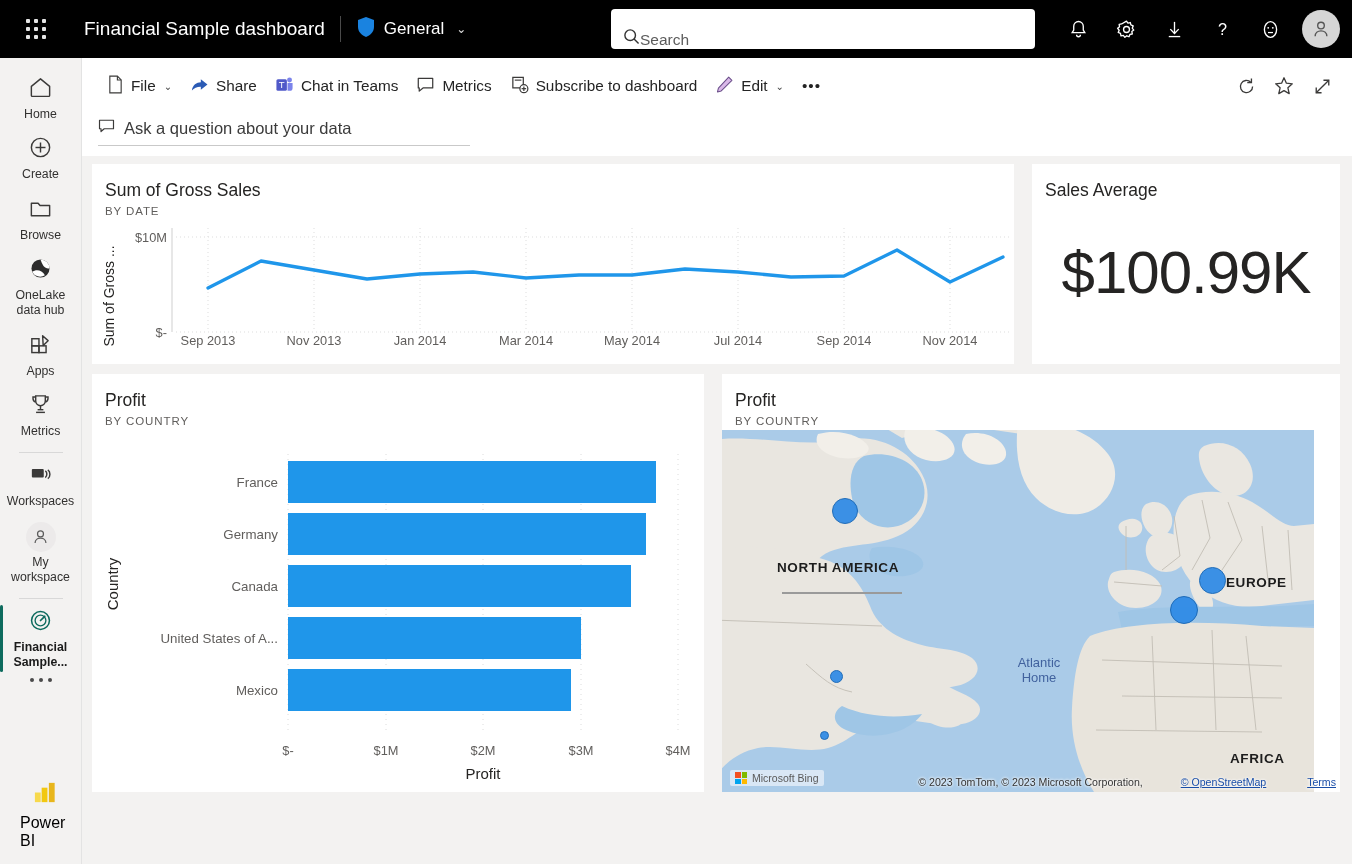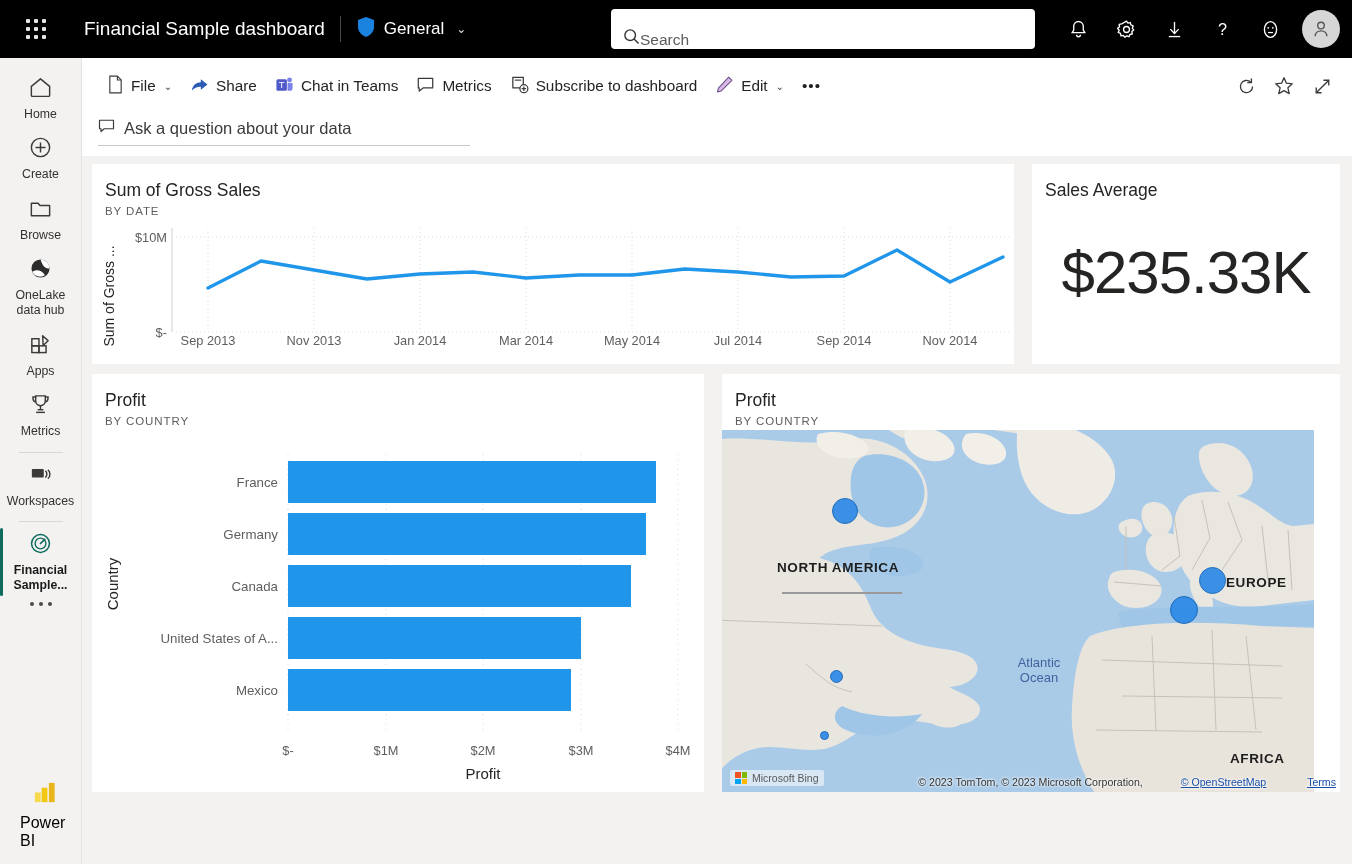--- a/index.html
+++ b/index.html
@@ -295,20 +295,30 @@
       <span>
         <svg width="25" height="25" viewBox="0 0 26 26">
             <rect x="4" y="7.2" width="12.4" height="9" rx="1" fill="#3b3a39"></rect>
             <path d="M18 9.2c1.2.7 1.6 1.8 1.6 3.4s-.5 2.8-1.6 3.6" fill="none" stroke="#3b3a39" stroke-width="1.5"></path>
             <path d="M20.6 8.2c1.6.9 2.2 2.5 2.2 4.6s-.7 3.7-2.2 4.6" fill="none" stroke="#3b3a39" stroke-width="1.5"></path>
           </svg>
       </span>
       <span class="lbl">Workspaces</span>
     </div>
 
+    <div class="rail-item">
+      <span class="myws-circle">
+        <svg width="21" height="21" viewBox="0 0 24 24">
+            <circle cx="12" cy="9" r="3.4" fill="none" stroke="#5c5c5c" stroke-width="1.4"></circle>
+            <path d="M5.8 19.4c0-3.4 2.8-5.6 6.2-5.6s6.2 2.2 6.2 5.6" fill="none" stroke="#5c5c5c" stroke-width="1.4"></path>
+          </svg>
+      </span>
+      <span class="lbl" style="white-space:pre-line">My
+workspace</span>
+    </div>
 
     <div class="rail-sep"></div>
 
     <div class="rail-item active">
       <span>
         <svg width="25" height="25" viewBox="0 0 26 26">
             <circle cx="13" cy="13" r="9.3" fill="none" stroke="#0e6b5e" stroke-width="1.6"></circle>
             <circle cx="13" cy="13" r="5.6" fill="none" stroke="#0e6b5e" stroke-width="1.4"></circle>
             <line x1="13" y1="13" x2="17.4" y2="8.6" stroke="#0e6b5e" stroke-width="1.8" stroke-linecap="round"></line>
           </svg>
@@ -481,21 +491,21 @@
             <text class="axis-txt" x="646" y="13" text-anchor="middle">Jul 2014</text>
             <text class="axis-txt" x="752" y="13" text-anchor="middle">Sep 2014</text>
             <text class="axis-txt" x="858" y="13" text-anchor="middle">Nov 2014</text>
           </svg>
         </div>
 
         <div class="tile tile-card">
           <div class="tile-h">
             <div class="tile-title">Sales Average</div>
           </div>
-          <div class="card-val">$235.33K</div>
+          <div class="card-val">$100.99K</div>
         </div>
       </div>
 
       <div class="row">
 
         <div class="tile tile-bar">
           <div class="tile-h">
             <div class="tile-title">Profit</div>
             <div class="tile-sub">BY COUNTRY</div>
           </div>
@@ -608,21 +618,21 @@
                 <path d="M566,100 L570,160"></path>
               </g>
 
               <path d="M120,276 C146,288 176,288 200,284 C186,304 150,312 124,300 C110,294 110,282 120,276 Z" fill="#9fc6e6"></path>
             </svg>
 
             <div class="cont-lbl" style="left:55px;top:130px">NORTH AMERICA</div>
             <div class="cont-lbl" style="left:504px;top:145px">EUROPE</div>
             <div class="cont-lbl" style="left:508px;top:321px">AFRICA</div>
             <div class="ocean-lbl" style="left:272px;top:226px;width:90px;white-space:pre-line">Atlantic
-Ocean</div>
+Home</div>
 
             <div style="position:absolute;left:60px;top:162px;width:120px;height:2px;background:#9a9a9a"></div>
 
             <div class="bubble" style="left:110px;top:68px;width:26px;height:26px"></div>
             <div class="bubble" style="left:108px;top:240px;width:13px;height:13px"></div>
             <div class="bubble" style="left:98px;top:301px;width:9px;height:9px"></div>
             <div class="bubble" style="left:477px;top:137px;width:27px;height:27px"></div>
             <div class="bubble" style="left:448px;top:166px;width:28px;height:28px"></div>
 
             <div class="bing-badge">

